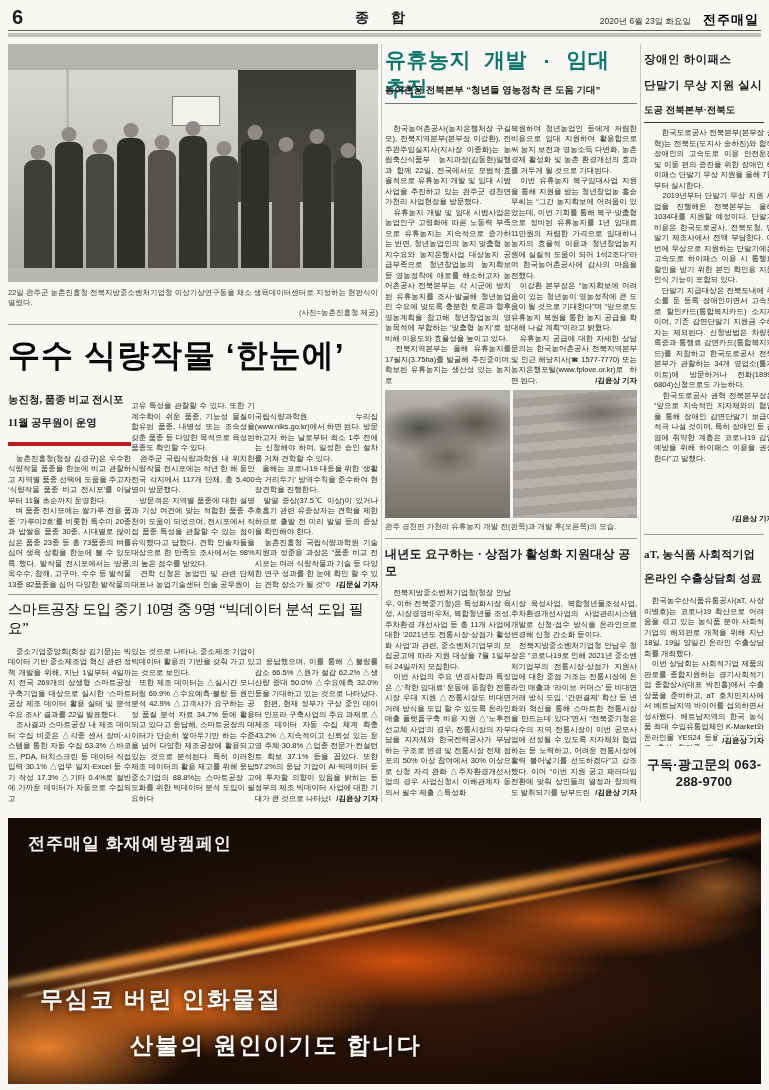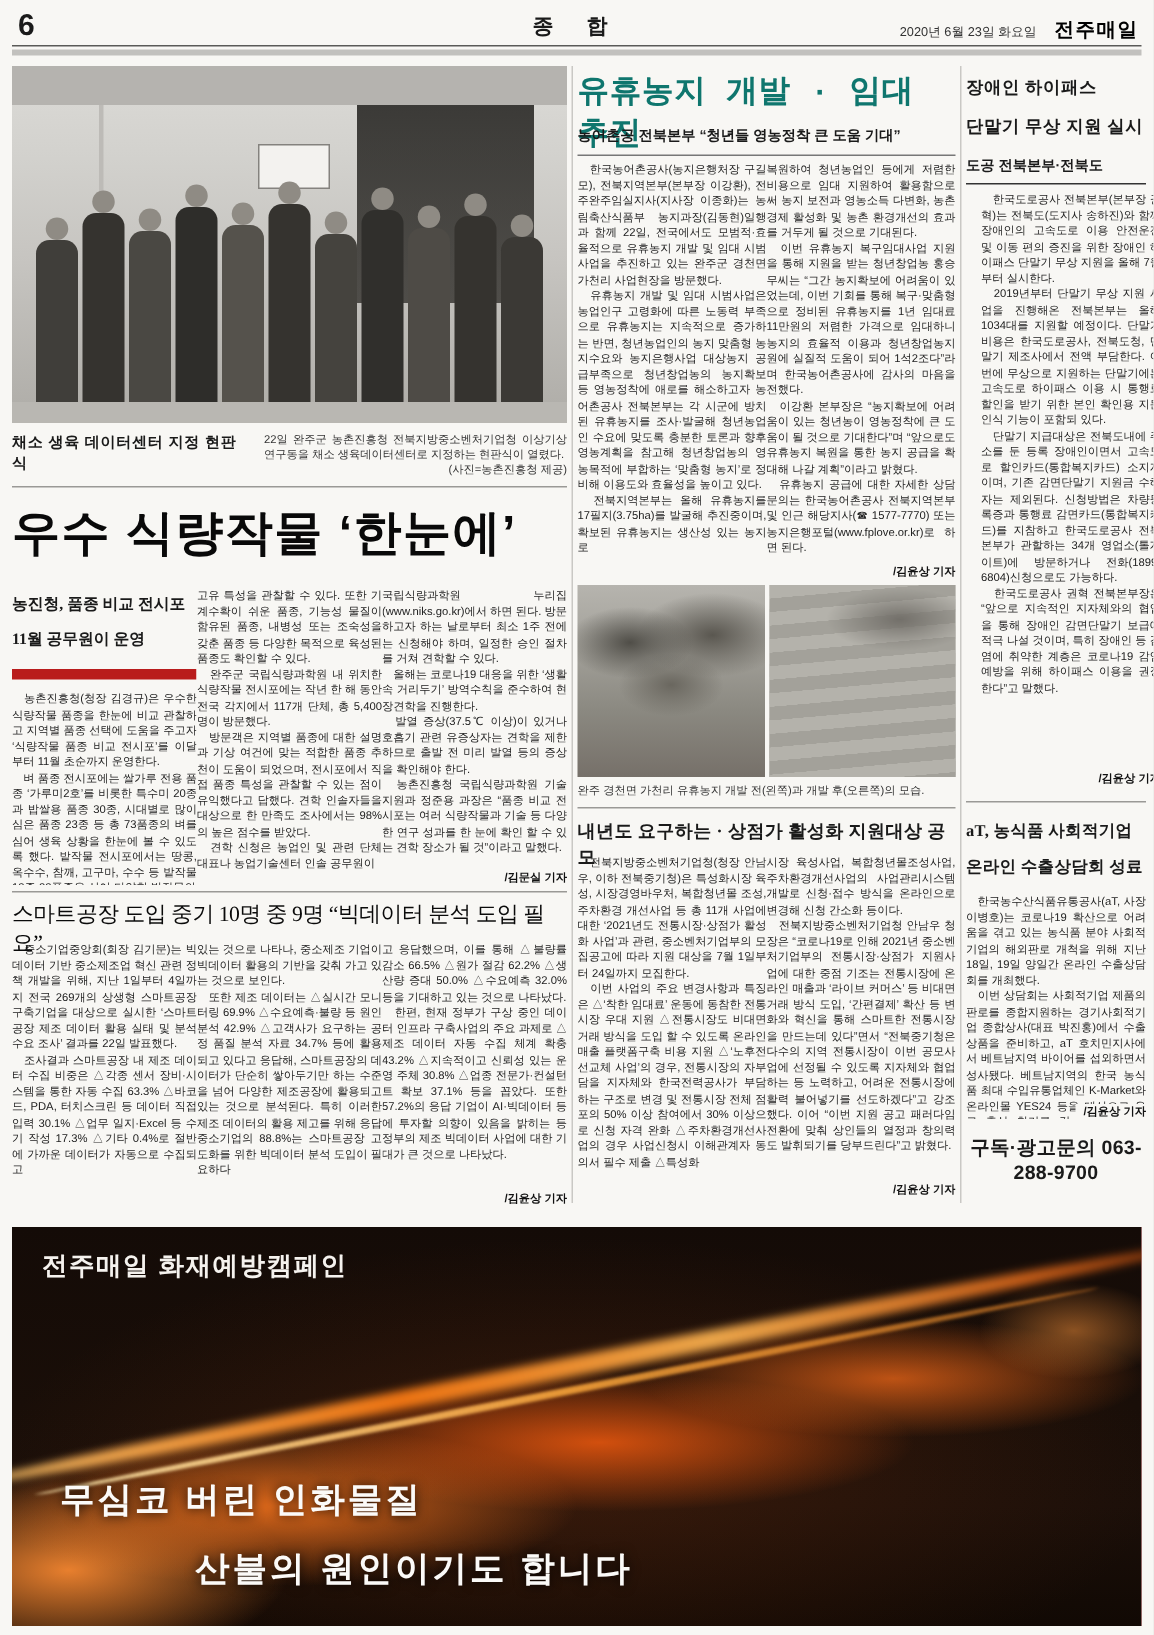--- a/index.html
+++ b/index.html
@@ -17,21 +17,21 @@
   .hdr-right b { font-size:13px; color:#000; margin-left:12px; letter-spacing:1px; }
   .rule-thin  { position:absolute; top:30px; left:8px; right:8px; height:1px; background:#5a5a58; }
   .rule-thick { position:absolute; top:33px; left:8px; right:8px; height:4px; background:#c2c1be; }
   
   .hline { position:absolute; height:1px; background:#9a9996; }
   .vline { position:absolute; width:1px; background:#c9c8c4; top:44px; height:758px; }
   .body {
     font-size:7.5px; line-height:10.5px; text-align:justify;
     white-space:pre-line; overflow:hidden; color:#222;
   }
-  .cols { position:absolute; display:flex; gap:0; }
+  .cols { position:absolute; display:flex; gap:0;align-items:flex-end; }
   .col { flex:1; position:relative; overflow:hidden; }
   .byline { position:absolute; right:0; bottom:0; background:#f8f7f4; padding-left:5px;
     font-size:7.5px; font-weight:bold; color:#111; }
   .serif { font-family:"Liberation Serif", serif; }
   
   .photo1 { position:absolute; left:8px; top:44px; width:370px; height:238px; overflow:hidden;
     background:linear-gradient(180deg,#dcdbd7 0%,#d2d1cd 26%,#c6c4c0 55%,#aeaca7 100%); }
   .photo1 .awning { position:absolute; left:0; top:0; width:100%; height:26px; background:#b5b3af; }
   .photo1 .door { position:absolute; right:22px; top:26px; width:118px; height:132px;
     background:linear-gradient(180deg,#39383575,#4a484488), linear-gradient(#3d3c39,#55534f); }
@@ -55,21 +55,21 @@
   .people .p:nth-child(10){height:124px;}
   .people .p:nth-child(11){height:110px;background:#3b3935;}
   .photo1 .ground { position:absolute; left:0; right:0; bottom:0; height:14px; background:#b9b7b2; }
   .cap1 { position:absolute; left:8px; top:288px; width:370px; display:flex; gap:10px; }
   .cap1-title { width:158px; font-size:10px; font-weight:bold; letter-spacing:0.5px; }
   .cap1-body { flex:1; font-size:7.5px; line-height:10px; color:#333; text-align:justify; }
   .cap1-credit { display:block; text-align:right; }
   .headline1 { position:absolute; left:8px; top:330px; width:370px;
     font-size:32px; line-height:50px; font-weight:900; letter-spacing:1px; color:#090909; }
   .sub1 { font-size:10.5px; font-weight:bold; line-height:23px;
-    border-bottom:7px solid #b91c1c; padding-bottom:8px; margin-bottom:8px; }
+    border-bottom:4px solid #b91c1c; padding-bottom:8px; margin-bottom:8px; }
   .headline-smart { position:absolute; left:8px; top:600px; width:370px;
     font-size:14.5px; font-weight:normal; letter-spacing:-0.3px; color:#0a0a0a; }
   
   .headline2 { position:absolute; left:385px; top:46px; width:252px;
     font-size:21px; font-weight:700; letter-spacing:0.5px; color:#0f766e;font-family:Liberation Mono, monospace; }
   .subhead2 { position:absolute; left:385px; top:84px; width:252px;
     font-size:9.5px; font-weight:bold; padding-bottom:6px; border-bottom:1px solid #777; }
   .photo2 { position:absolute; left:385px; top:390px; width:252px; height:128px;
     display:flex; gap:3px; background:#f8f7f4; }
   .photo2 .pnl { flex:1; overflow:hidden; }
@@ -154,21 +154,20 @@
         <div class="p"></div>
         <div class="p"></div>
         <div class="p"></div>
       <div class="p"></div>
         <div class="p"></div>
         <div class="p"></div>
     </div>
     <div class="ground"></div>
   </div>
   <div class="cap1">
-    <div class="cap1-title">채소 생육 데이터센터 지정 현판식</div>
     <div class="cap1-body">
       <span>22일 완주군 농촌진흥청 전북지방중소벤처기업청 이상기상연구동을 채소 생육데이터센터로 지정하는 현판식이 열렸다.</span>
       <span class="cap1-credit">(사진=농촌진흥청 제공)</span>
     </div>
   </div>
   <div class="hline" style="left:8px; top:324px; width:370px;"></div>
 
   <div class="headline1">우수 식량작물 ‘한눈에’</div>
   <div class="cols" style="left:8px; top:392px; width:370px; height:198px;">
     <div class="col">

